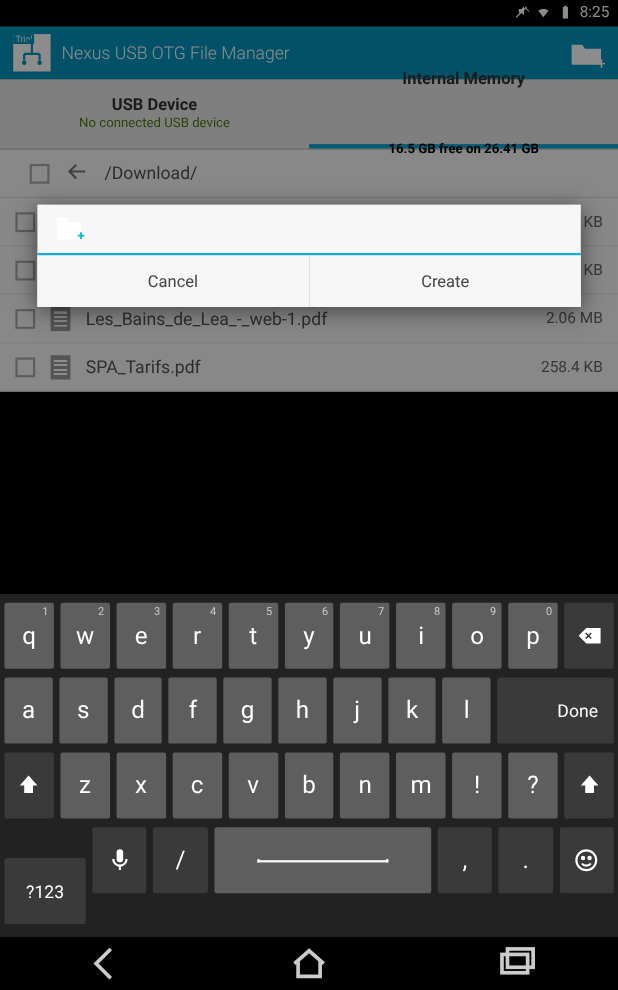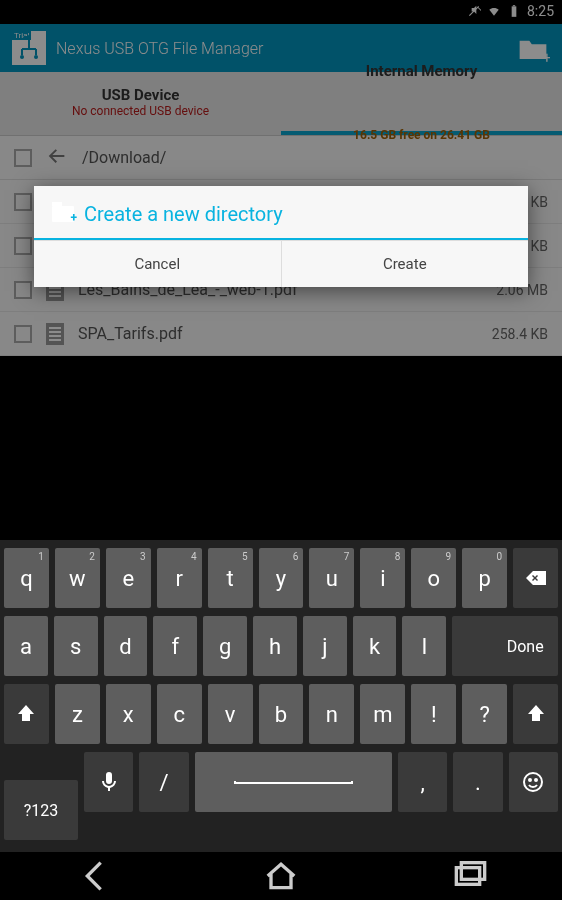--- a/index.html
+++ b/index.html
@@ -14,25 +14,25 @@
   .app-icon { width: 34px; height: 34px; background:#fff; position:relative; }
   .app-icon .trial { position:absolute; top:0; left:0; background:#0295bf; color:#fff; font-size:8px; padding:0 2px; }
   .app-title { font-size: 16px; font-weight: 300; flex:1; }
   .new-folder { width:34px; height:34px; display:flex; align-items:center; justify-content:center; }
 
   
   .tabs { display:flex; height: 64px; background: #e8e8e8; border-bottom: 1px solid #ccc; }
   .tab { flex:1; display:flex; flex-direction:column; align-items:center; justify-content:center; border-bottom: 4px solid transparent; }
   .tab.active { border-bottom-color:#0aa6cf;gap:48px; }
   .tab .t1 { font-weight:bold; font-size:15px; color:#333; }
-  .tab .t2 { font-size:12px; color:#b91c1c; }
-  .tab.active .t2 { color:#a16207; font-weight:bold; }
-
-  
-  .path-bar { height:44px; background:#f7f7f7; display:flex; align-items:center; padding:0 14px; gap:14px; color:#555; font-size:16px; border-bottom:1px solid #ddd;}
+  .tab .t2 { font-size:12px; color:#4d7c0f; }
+  .tab.active .t2 { color:#000000; font-weight:bold; }
+
+  
+  .path-bar { height:44px; background:#f7f7f7; display:flex; align-items:center; padding:0 27px; gap:14px; color:#555; font-size:16px; border-bottom:1px solid #ddd;}
   .chk { width:18px; height:18px; border:2px solid #aaa; }
 
   
   .file-list { background:#f7f7f7; }
   .file-row { height:44px; display:flex; align-items:center; padding:0 14px; gap:14px; border-bottom:1px solid #e5e5e5; color:#555; font-size:16px;}
   .file-row .name { flex:1; white-space:nowrap; overflow:hidden; text-overflow:ellipsis; }
   .file-row .size { font-size:14px; color:#666; }
   .file-ico { width:18px; height:22px; background:#999; position:relative; }
   .file-ico::after{content:"";position:absolute;left:3px;right:3px;top:4px;bottom:4px;background:repeating-linear-gradient(#fff 0 2px,#999 2px 4px);}
 
@@ -160,21 +160,20 @@
   </div>
 </div>
 
 <div class="scrim"></div>
 
 <div class="dialog">
   <div class="dialog-header">
     <div class="folder-ico">
         <span class="plus">+</span>
       </div>
-    <span>Create a new directory</span>
   </div>
   <div class="dialog-divider"></div>
   <div class="dialog-actions">
     <button>Cancel</button>
     <button>Create</button>
   </div>
 </div>
 
 <div class="keyboard">
   <div class="krow" id="krow1">

